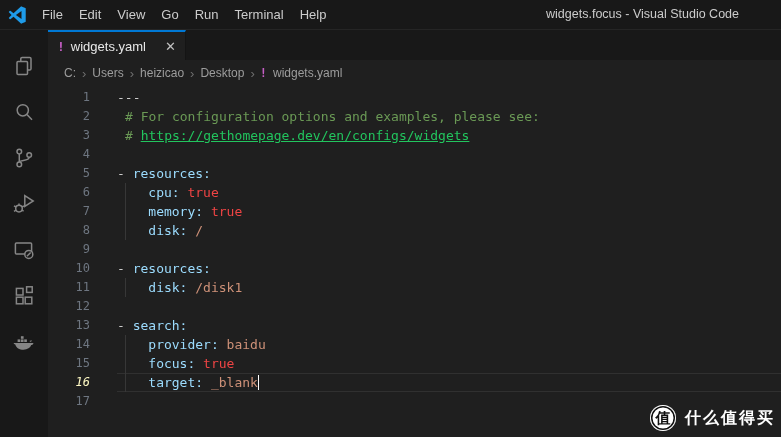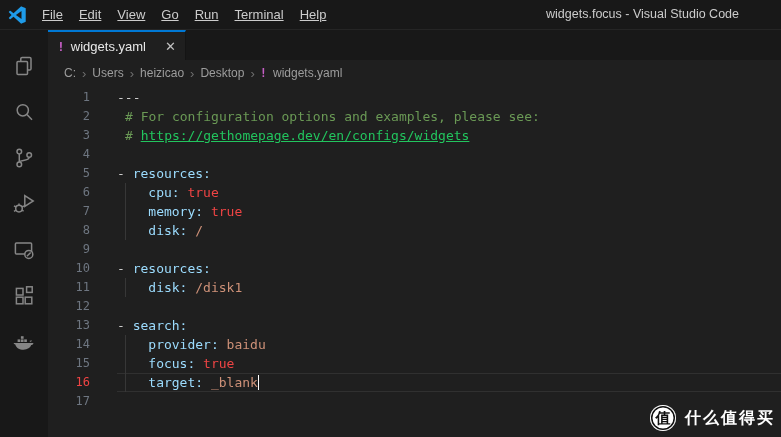--- a/index.html
+++ b/index.html
@@ -10,21 +10,21 @@
     -webkit-font-smoothing:antialiased;
     position:relative;
   }
   
   .titlebar{
     height:30px; background:#181818; display:flex; align-items:center;
     position:relative; border-bottom:1px solid #252525;
   }
   .logo{ width:34px; display:flex; justify-content:center; align-items:center; }
   .menubar{ display:flex; color:#cccccc; font-size:13px; }
-  .menu-item{ padding:3px 8px; border-radius:4px; cursor:default;text-decoration:underline; }
+  .menu-item{ padding:3px 8px; border-radius:4px; cursor:default; }
   .window-title{
     position:absolute; right:42px; top:7px; font-size:12.5px; color:#cccccc;
     white-space:nowrap;
   }
   
   .main{ display:flex; height:407px; }
   .activitybar{
     width:48px; background:#181818; display:flex; flex-direction:column;
     align-items:center; padding-top:13px; flex:none;
   }
@@ -53,21 +53,21 @@
     flex:1; position:relative; padding-top:2px;
     font-family:"DejaVu Sans Mono","Liberation Mono",monospace; font-size:13px;
     overflow:hidden;
   }
   .line{ display:flex; height:19px; line-height:19px; white-space:pre; }
   .ln{
     width:69px; flex:none; padding-right:27px; text-align:right;
     color:#6e7681; font-size:12px;
   }
   .lc{ position:relative; flex:1; color:#cccccc; }
-  .line.active .ln{ color:#ef4444; }
+  .line.active .ln{ color:#fef9c3;font-style:italic; }
   .line.active .lc{
     box-shadow: inset 0 1px 0 rgba(255,255,255,0.08), inset 0 -1px 0 rgba(255,255,255,0.08);
   }
   .indent-guide{ position:absolute; left:8px; top:0; bottom:0; width:1px; background:#373737; }
   .tok-punct{ color:#cccccc; }
   .tok-comment{ color:#6a9955;margin-left:8px; }
   .tok-link{ color:#22c55e; text-decoration:underline; }
   .tok-key{ color:#9cdcfe; }
   .tok-bool{ color:#ef4444;margin-top:8px; }
   .tok-str{ color:#ce9178; }

